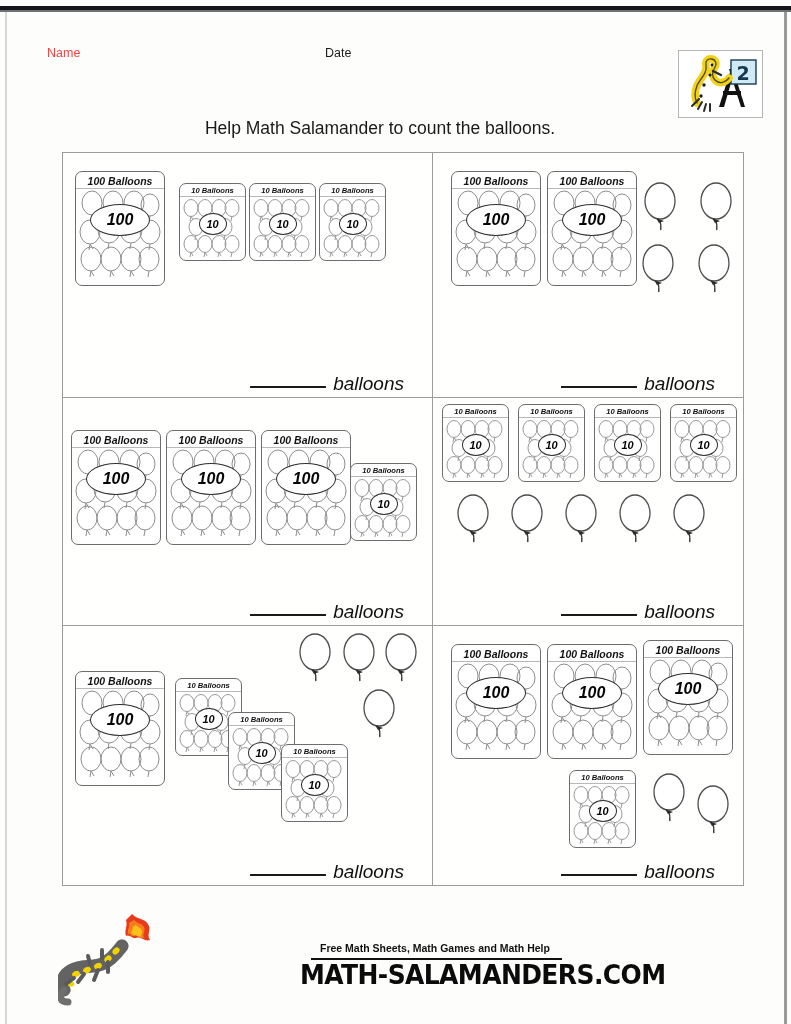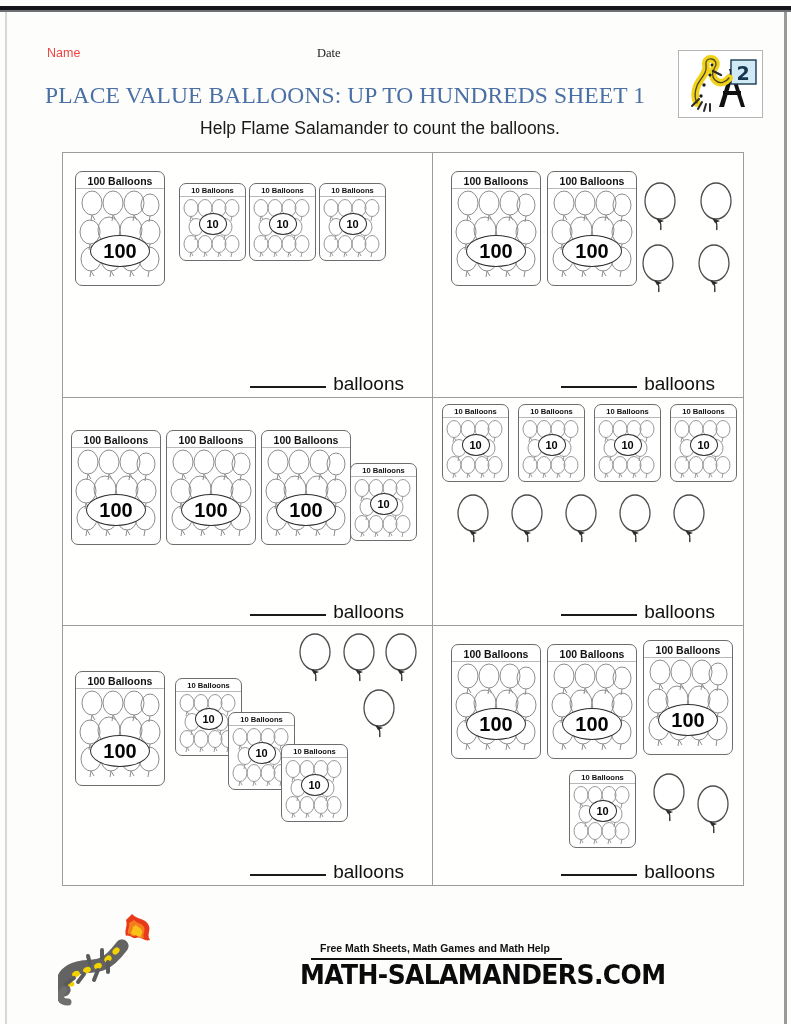--- a/index.html
+++ b/index.html
@@ -47,22 +47,22 @@
     width: 3px; height: 1012px;
     background: #9a9a99;
   }
 
   
   .hdr-name {
     position: absolute; left: 47px; top: 46px;
     font-size: 12.5px; color: #ef4444;
   }
   .hdr-date {
-    position: absolute; left: 317px; top: 46px;
-    font-size: 12.5px; color: #1b1b1b; font-family: Liberation Serif, serif;
+    position: absolute; left: 325px; top: 46px;
+    font-size: 12.5px; color: #1b1b1b;
   }
   .title {
     position: absolute; left: 45px; top: 82px;
     font-family: "Liberation Serif", "DejaVu Serif", serif;
     font-size: 23.5px;
     letter-spacing: .1px;
     color: #4a6fa5;
     white-space: nowrap;
   }
   .subtitle {
@@ -94,20 +94,21 @@
     grid-template-columns: 370px 1fr;
     grid-template-rows: 245px 228px 1fr;
     background: #fffffe;
   }
   .cell {
     position: relative;
     box-sizing: border-box;
     border-right: 1px solid #9c9c9c;
     border-bottom: 1px solid #9c9c9c;
     overflow: hidden;
+    font-style: italic;
   }
   .cell.col2 { border-right: none; }
   .cell.row3 { border-bottom: none; }
 
   .cell-stage {
     position: absolute;
     left: 0; top: 0; right: 0;
     bottom: 34px;
   }
 
@@ -164,21 +165,21 @@
     align-items: center;
     justify-content: center;
     font-weight: bold;
     color: #050505;
   }
 
   
   .card.c100 { width: 90px; height: 115px; }
   .card.c100 .card-title { height: 17px; padding-top: 4px; font-size: 10.5px; }
   .card.c100 .val-oval {
-    width: 58px; height: 30px; top: 63px; font-size: 20px;
+    width: 58px; height: 30px; top: 32px; font-size: 16px;
   }
 
   
   .card.c10 { width: 67px; height: 78px; }
   .card.c10 .card-title { height: 13px; padding-top: 3px; font-size: 7.6px; }
   .card.c10 .val-oval {
     width: 26px; height: 20px; top: 29px; font-size: 11px;
   }
 
   
@@ -230,22 +231,21 @@
 
 <div id="page">
 
   <div class="page-edge-top"></div>
   <div class="page-edge-top2"></div>
   <div class="page-side-left"></div>
   <div class="page-side-right"></div>
 
   <div class="hdr-name">Name</div>
   <div class="hdr-date">Date</div>
-  <div class="title">PLACE VALUE BALLOONS: UP TO HUNDREDS SHEET 1</div>
-  <div class="subtitle">Help Flame Salamander to count the balloons.</div>
+  <div class="subtitle">Help Math Salamander to count the balloons.</div>
 
   <div class="logo-badge">
     <svg width="83" height="66" viewBox="0 0 83 66">
 
       <path d="M40 56 L52 18 L56 18 L45 56 Z" fill="#111"></path>
       <path d="M62 56 L50 18 L54 18 L66 56 Z" fill="#111"></path>
       <path d="M44 40 L62 40 L62 44 L44 44 Z" fill="#111"></path>
 
       <rect x="52" y="9" width="25" height="24" fill="#cfe9f5" stroke="#1b3a52" stroke-width="1.4"></rect>
       <text x="64" y="29" font-family="'DejaVu Sans',sans-serif" font-size="19" font-weight="bold" fill="#17374f" text-anchor="middle">2</text>

